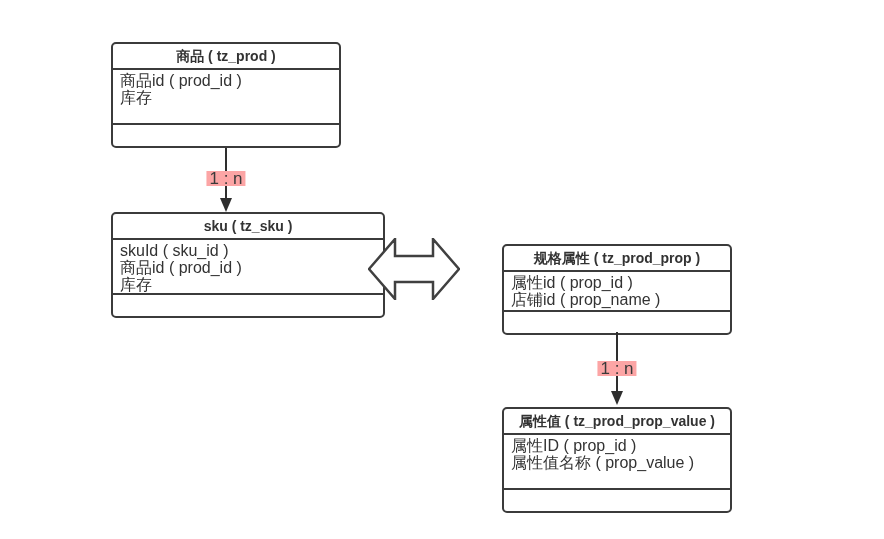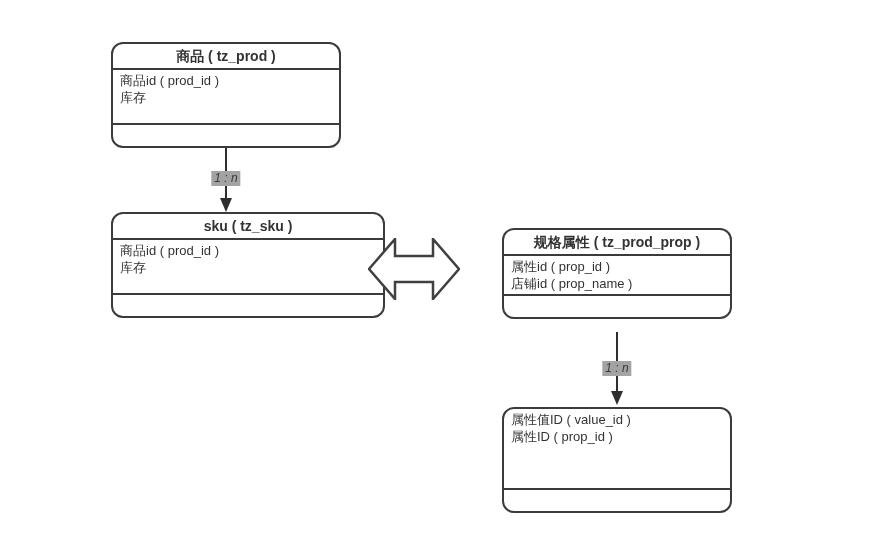--- a/index.html
+++ b/index.html
@@ -13,42 +13,42 @@
     width: 884px;
     height: 539px;
     background: #ffffff;
     overflow: hidden;
   }
   
   .entity {
     position: absolute;
     box-sizing: border-box;
     border: 2px solid #3b3b3b;
-    border-radius: 12px;
+    border-radius: 5px;
     background: #ffffff;
     display: flex;
     flex-direction: column;
     color: #333333;
   }
   .entity-title {
     box-sizing: border-box;
     height: 26px;
     border-bottom: 2px solid #3b3b3b;
     font-size: 14px;
     font-weight: bold;
     text-align: center;
     line-height: 24px;
     white-space: nowrap;
     overflow: hidden;
   }
   .entity-fields {
     flex: 1 1 auto;
     box-sizing: border-box;
     padding: 2px 13px 0 7px;
-    font-size: 13px;
+    font-size: 16px;
     line-height: 17px;
     overflow: hidden;
   }
   .entity-field { white-space: nowrap; }
   .entity-empty {
     box-sizing: border-box;
     height: 23px;
     border-top: 2px solid #3b3b3b;
   }
   
@@ -61,27 +61,26 @@
     position: absolute;
     width: 0;
     height: 0;
     border-left: 6px solid transparent;
     border-right: 6px solid transparent;
     border-top: 14px solid #2e2e2e;
   }
   .connector-label {
     position: absolute;
     transform: translateX(-50%);
-    background: #a3a3a3;
+    background: #fca5a5;
     color: #3a3a3a;
-    font-size: 12px;
+    font-size: 17px;
     line-height: 15px;
     padding: 0 3px;
     white-space: nowrap;
-    font-style: italic;
   }
   .double-arrow {
     position: absolute;
   }
 </style>
 </head>
 <body>
 
 <div class="canvas">
 
@@ -94,44 +93,46 @@
     <div class="entity-empty"></div>
   </div>
 
   <div class="connector-line" style="left:225px; top:148px; height:51px;"></div>
   <div class="connector-arrowhead" style="left:220px; top:198px;"></div>
   <div class="connector-label" style="left:226px; top:171px;">1 : n</div>
 
   <div class="entity" style="left:111px; top:212px; width:274px; height:106px;">
     <div class="entity-title">sku ( tz_sku )</div>
     <div class="entity-fields">
+      <div class="entity-field">skuId ( sku_id )</div>
       <div class="entity-field">商品id ( prod_id )</div>
       <div class="entity-field">库存</div>
     </div>
     <div class="entity-empty"></div>
   </div>
 
   <svg class="double-arrow" style="left:368px; top:238px;" width="92" height="62" viewBox="0 0 92 62">
     <polygon points="1,31 27,1 27,18 65,18 65,1 91,31 65,61 65,44 27,44 27,61" fill="#ffffff" stroke="#404040" stroke-width="2.5" stroke-linejoin="miter"></polygon>
   </svg>
 
-  <div class="entity" style="left:502px; top:228px; width:230px; height:91px;">
+  <div class="entity" style="left:502px; top:244px; width:230px; height:91px;">
     <div class="entity-title">规格属性 ( tz_prod_prop )</div>
     <div class="entity-fields">
       <div class="entity-field">属性id ( prop_id )</div>
       <div class="entity-field">店铺id ( prop_name )</div>
     </div>
     <div class="entity-empty"></div>
   </div>
 
   <div class="connector-line" style="left:616px; top:332px; height:60px;"></div>
   <div class="connector-arrowhead" style="left:611px; top:391px;"></div>
   <div class="connector-label" style="left:617px; top:361px;">1 : n</div>
 
   <div class="entity" style="left:502px; top:407px; width:230px; height:106px;">
+    <div class="entity-title">属性值 ( tz_prod_prop_value )</div>
     <div class="entity-fields">
-      <div class="entity-field">属性值ID ( value_id )</div>
       <div class="entity-field">属性ID ( prop_id )</div>
+      <div class="entity-field">属性值名称 ( prop_value )</div>
     </div>
     <div class="entity-empty"></div>
   </div>
 
 </div>
 
 </body></html>

